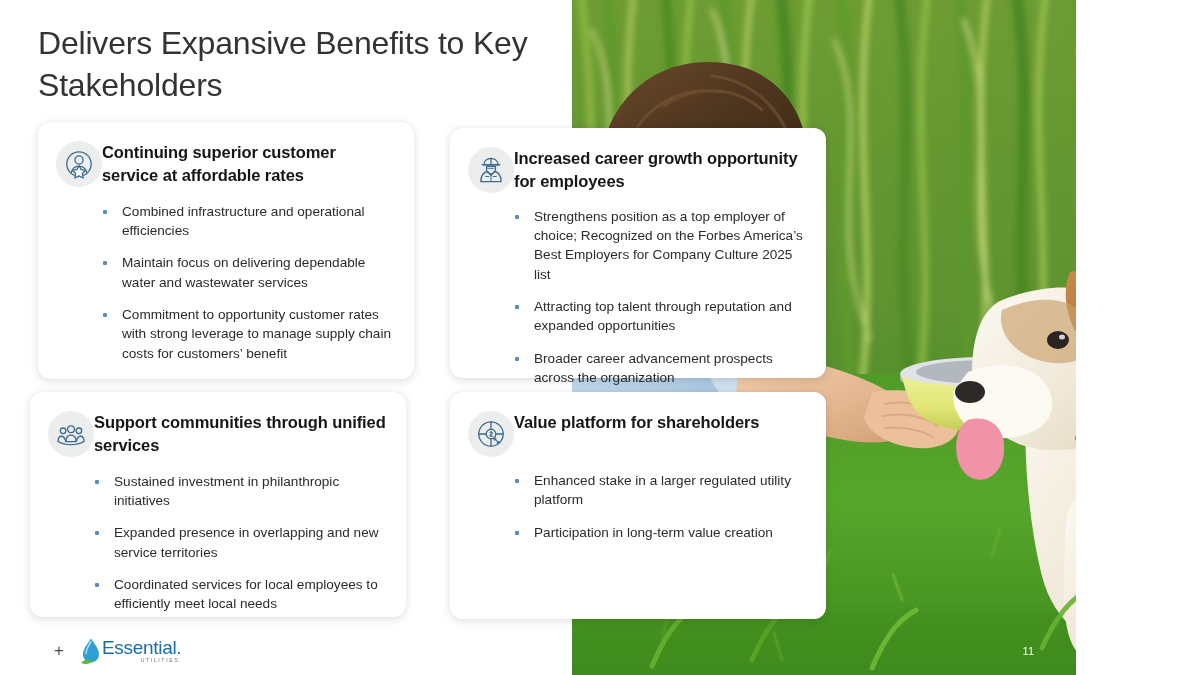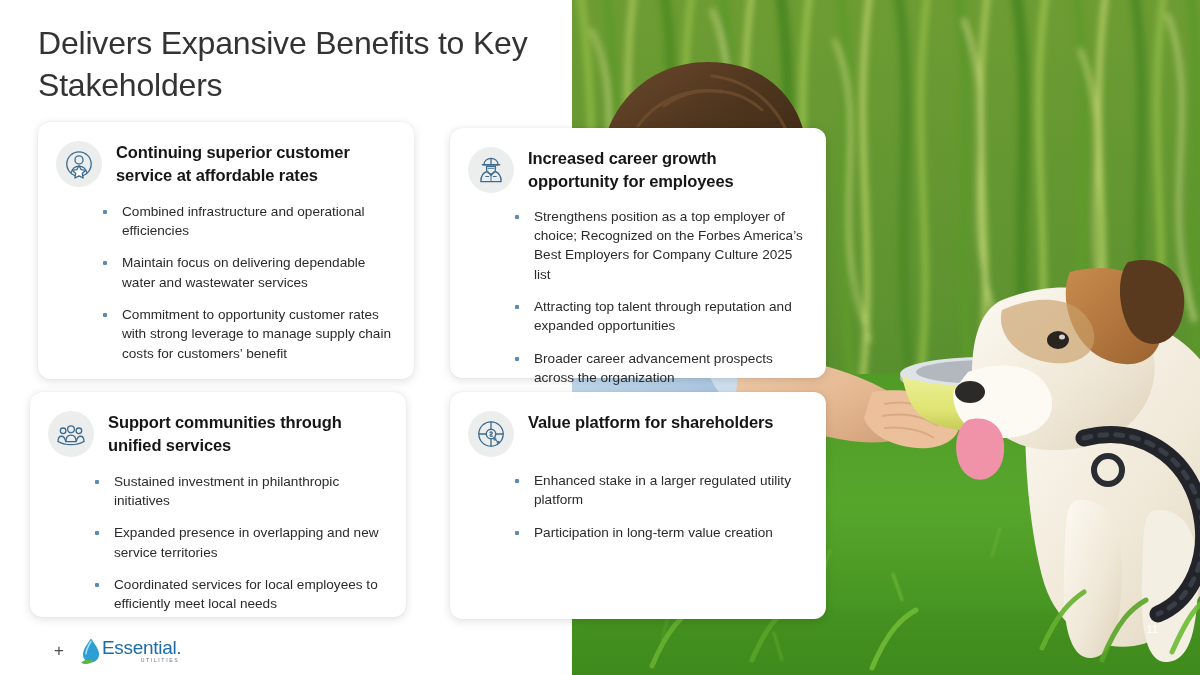--- a/index.html
+++ b/index.html
@@ -4,21 +4,21 @@
 <style>
   * { box-sizing: border-box; margin: 0; padding: 0; }
   html, body {
     width: 1200px; height: 675px;
     background: #ffffff;
     font-family: "Liberation Sans", sans-serif;
     overflow: hidden;
   }
   #slide {
     position: relative;
-    width: 1200px; height: 675px;
+    width: 1076px; height: 675px;
     background: #ffffff;
     overflow: hidden;
   }
 
   
   #photo {
     position: absolute;
     left: 572px; top: 0;
     width: 628px; height: 675px;
     overflow: hidden;
@@ -47,21 +47,20 @@
     padding: 16px 18px 14px 18px;
   }
   #card-1 { left: 38px;  top: 122px; width: 376px; height: 257px; }
   #card-2 { left: 450px; top: 128px; width: 376px; height: 250px; }
   #card-3 { left: 30px;  top: 392px; width: 376px; height: 225px; }
   #card-4 { left: 450px; top: 392px; width: 376px; height: 227px; }
 
   .card-head {
     display: flex;
     align-items: flex-start;
-    gap: 14px;
   }
   .icon-badge {
     flex: 0 0 auto;
     width: 46px; height: 46px;
     border-radius: 50%;
     background: #eceded;
     display: flex; align-items: center; justify-content: center;
     margin-top: 3px;
   }
   .icon-badge svg { width: 30px; height: 30px; display:block; }
@@ -135,21 +134,21 @@
     color: #6c7a84;
     letter-spacing: 1.6px;
     align-self: flex-end;
     margin-right: 2px;
     margin-top: 1px;
   }
 
   
   #page-number {
     position: absolute;
-    right: 42px; bottom: 40px;
+    right: 42px; bottom: 18px;
     font-size: 11px;
     color: #ffffff;
     opacity: 0.95;
   }
 </style>
 </head>
 <body>
 
 <div id="slide">
 

